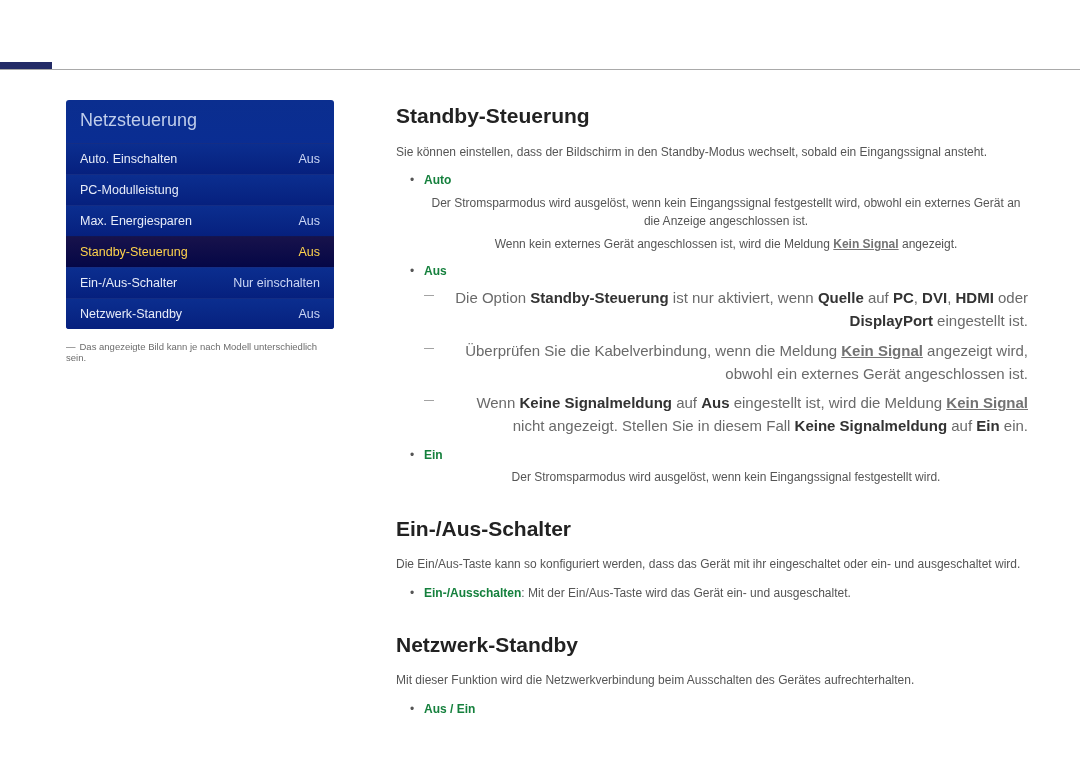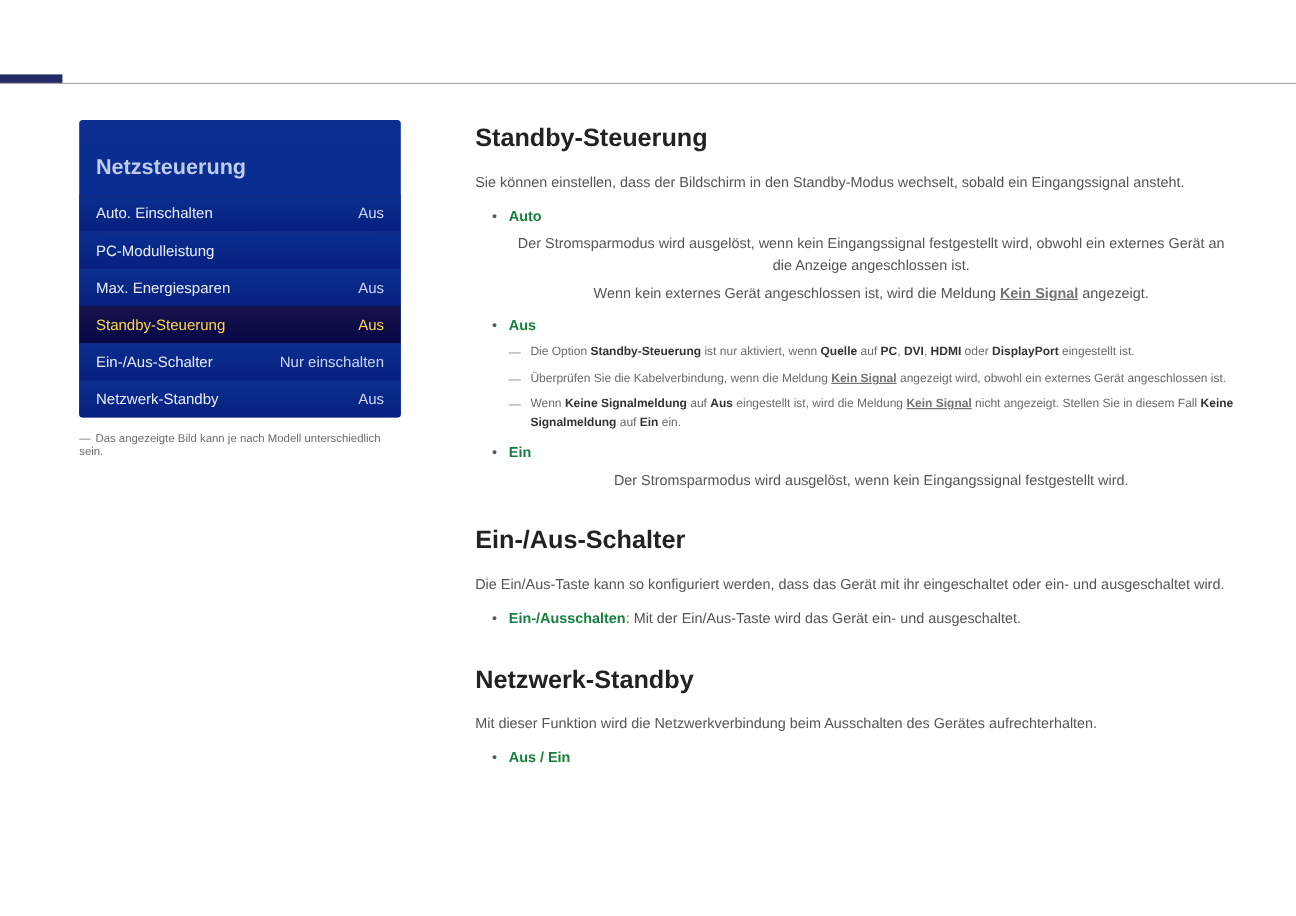--- a/index.html
+++ b/index.html
@@ -2,39 +2,39 @@
 <html><head>
 <meta charset="utf-8">
 <style>
   * { margin: 0; padding: 0; box-sizing: border-box; }
   body { font-family: Arial, Helvetica, sans-serif; background: #fff; color: #444; width: 1080px; height: 763px; position: relative; }
   .accent-bar { position: absolute; top: 62px; left: 0; width: 52px; height: 8px; background: #232b66; }
   .top-rule { position: absolute; top: 69px; left: 0; right: 0; height: 1px; background: #a9a9a9; }
   .page { display: flex; padding: 100px 52px 40px 66px; gap: 62px; }
   .left-col { width: 268px; flex: 0 0 268px; }
   .menu-panel { background: linear-gradient(#0b2e8f, #0428a0); border-radius: 3px; color: #fff; font-size: 12.5px; overflow: hidden; }
-  .menu-title { font-size: 18px; font-weight: 700; color: #bfcdeb; padding: 10px 14px 12px 14px; margin-top: 19px; }
+  .menu-title { font-size: 18px; font-weight: 400; color: #bfcdeb; padding: 10px 14px 12px 14px; }
   .menu-row { display: flex; justify-content: space-between; padding: 8px 14px; border-top: 1px solid rgba(255,255,255,.06); background: linear-gradient(#0b2e8f, #06207e); color: #e7ecf9; }
   .menu-row.sel { background: linear-gradient(#17124b, #050746); color: #ffd34c; }
   .menu-row .val { color: #cbd6f5; }
   .menu-row.sel .val { color: #ffd34c; }
   .note { font-size: 9.5px; color: #6c6c6c; margin-top: 12px; }
   .note-dash { margin-right: 4px; }
   .right-col { flex: 1; font-size: 12px; line-height: 1.55; color: #555; }
   h2 { font-size: 21px; font-weight: 600; color: #222; margin-bottom: 10px; }
   .section { margin-bottom: 26px; }
   .intro { margin-bottom: 10px; }
   ul.b1 { list-style: none; padding-left: 28px; }
   ul.b1 > li { position: relative; margin-bottom: 8px; }
   ul.b1 > li::before { content: "•"; position: absolute; left: -14px; color: #555; }
   .label-red { color: #15803d; font-weight: 600; }
   .bold { font-weight: 600; color: #333; }
   .bold-red { font-weight: 600; color: #737373; text-decoration: underline; }
   ul.b2 { list-style: none; margin-top: 6px; padding-left: 18px; }
-  ul.b2 > li { position: relative; margin-bottom: 6px; font-size: 10px; color: #6a6a6a; }
+  ul.b2 > li { position: relative; margin-bottom: 6px; font-size: 15px; color: #6a6a6a; text-align: right; }
   ul.b2 > li::before { content: "―"; position: absolute; left: -18px; color: #888; font-size: 10px; top: 1px; }
   .para { margin-top: 4px; text-align: center; }
 </style>
 </head>
 <body>
 
 <div class="accent-bar"></div>
 <div class="top-rule"></div>
 
 <div class="page">

